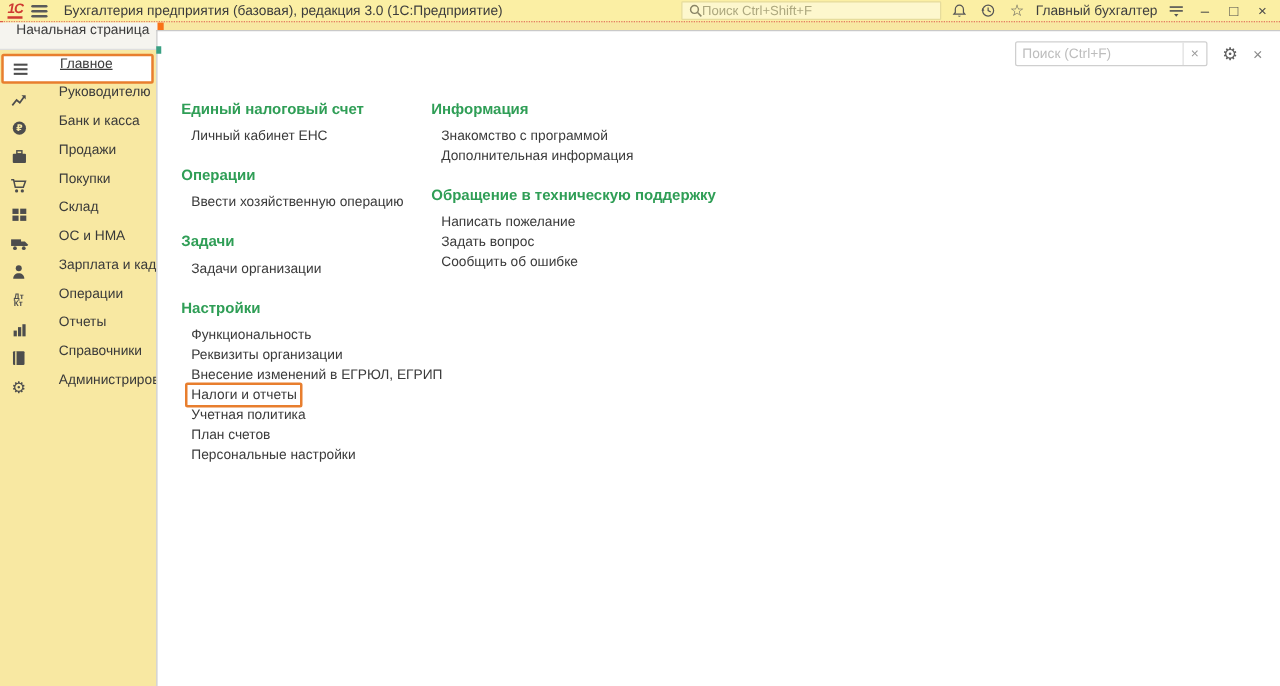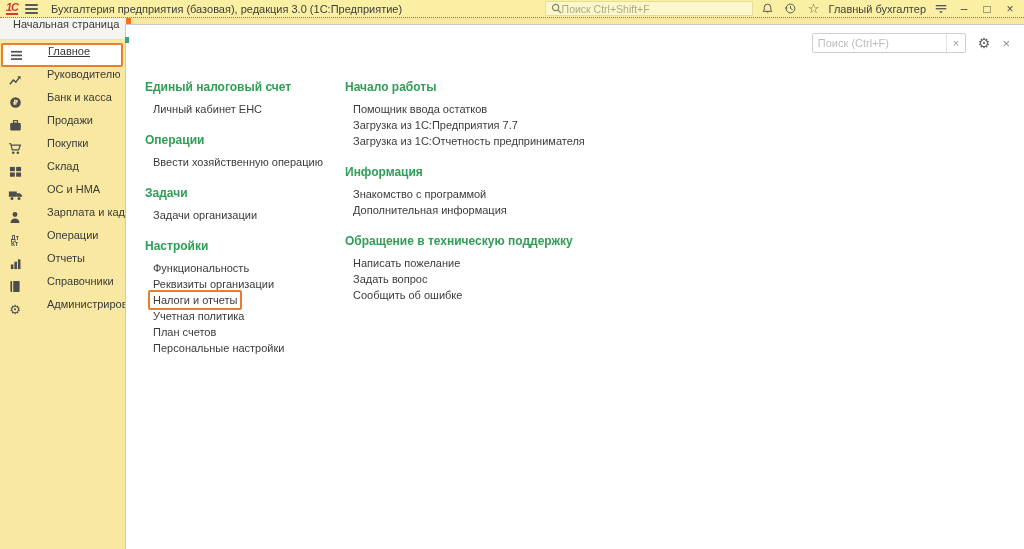--- a/index.html
+++ b/index.html
@@ -295,34 +295,29 @@
 
           <div class="section">
             <div class="section-title">Задачи</div>
             <div class="link">Задачи организации</div>
           </div>
 
           <div class="section">
             <div class="section-title">Настройки</div>
             <div class="link">Функциональность</div>
             <div class="link">Реквизиты организации</div>
+            <div class="link">Внесение изменений в ЕГРЮЛ, ЕГРИП</div>
             <div class="link"><span class="hl">Налоги и отчеты</span></div>
             <div class="link">Учетная политика</div>
             <div class="link">План счетов</div>
             <div class="link">Персональные настройки</div>
           </div>
         </div>
 
         <div class="col-right">
-          <div class="section">
-            <div class="section-title">Начало работы</div>
-            <div class="link">Помощник ввода остатков</div>
-            <div class="link">Загрузка из 1С:Предприятия 7.7</div>
-            <div class="link">Загрузка из 1С:Отчетность предпринимателя</div>
-          </div>
 
           <div class="section">
             <div class="section-title">Информация</div>
             <div class="link">Знакомство с программой</div>
             <div class="link">Дополнительная информация</div>
           </div>
 
           <div class="section">
             <div class="section-title">Обращение в техническую поддержку</div>
             <div class="link">Написать пожелание</div>

